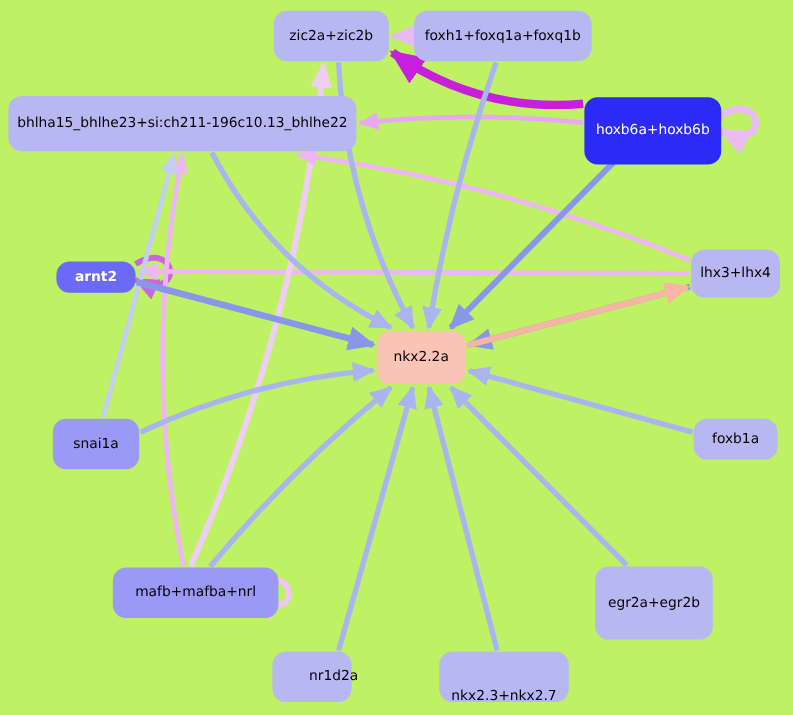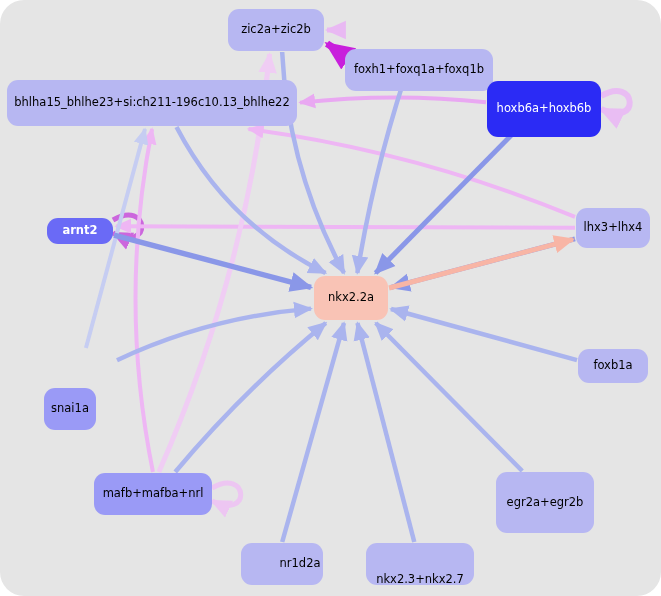--- a/index.html
+++ b/index.html
@@ -8,23 +8,22 @@
     padding: 0;
     background: #ffffff;
   }
   body {
     font-family: "DejaVu Sans", sans-serif;
   }
   #canvas {
     position: relative;
     width: 661px;
     height: 596px;
-    background: #e5e5e5;
+    background: #bef264;
     overflow: hidden;
-    border-radius: 24px;
   }
   #graph-svg {
     position: absolute;
     left: 0;
     top: 0;
     width: 661px;
     height: 596px;
   }
   .node {
     position: absolute;
@@ -150,51 +149,51 @@
         <path fill="none" stroke="#aab4ee" stroke-width="4.5" stroke-linecap="butt" marker-end="url(#arr-e22)" d="M 414.29323308270676 542 Q 385.8890977443609 432.5 357.48496240601503 323"></path>
         <path fill="none" stroke="#aab4ee" stroke-width="4.5" stroke-linecap="butt" marker-end="url(#arr-e23)" d="M 522.234693877551 471 Q 448.98979591836735 397 375.7448979591837 323"></path>
         <path fill="none" stroke="#aab4ee" stroke-width="4.5" stroke-linecap="butt" marker-end="url(#arr-e24)" d="M 577 360.10687022900765 Q 484 334.5496183206107 391 308.99236641221376"></path>
       </g>
   </svg>
 
   <div id="nodes-layer">
       <div class="node" style="left: 228px; top: 9px; width: 96px; height: 42px; background: rgb(183, 183, 242); color: rgb(0, 0, 0);">
         <span class="node-label">zic2a+zic2b</span>
       </div>
-      <div class="node" style="left: 345px; top: 9px; width: 148px; height: 42px; background: rgb(183, 183, 242); color: rgb(0, 0, 0); margin-top: 40px;">
+      <div class="node" style="left: 345px; top: 9px; width: 148px; height: 42px; background: rgb(183, 183, 242); color: rgb(0, 0, 0);">
         <span class="node-label">foxh1+foxq1a+foxq1b</span>
       </div>
       <div class="node" style="left: 7px; top: 80px; width: 290px; height: 46px; background: rgb(183, 183, 242); color: rgb(0, 0, 0);">
         <span class="node-label">bhlha15_bhlhe23+si:ch211-196c10.13_bhlhe22</span>
       </div>
       <div class="node" style="left: 487px; top: 81px; width: 114px; height: 56px; background: rgb(43, 43, 245); color: rgb(255, 255, 255);">
         <span class="node-label">hoxb6a+hoxb6b</span>
       </div>
       <div class="node" style="left: 47px; top: 218px; width: 66px; height: 26px; background: rgb(106, 106, 246); color: rgb(255, 255, 255); font-weight: bold;">
         <span class="node-label">arnt2</span>
       </div>
       <div class="node" style="left: 576px; top: 208px; width: 74px; height: 40px; background: rgb(183, 183, 242); color: rgb(0, 0, 0);">
         <span class="node-label">lhx3+lhx4</span>
       </div>
       <div class="node" style="left: 314px; top: 276px; width: 74px; height: 44px; background: rgb(249, 195, 181); color: rgb(0, 0, 0);">
         <span class="node-label">nkx2.2a</span>
       </div>
-      <div class="node" style="left: 44px; top: 349px; width: 52px; height: 42px; background: rgb(154, 154, 246); color: rgb(0, 0, 0); margin-top: 39px;">
+      <div class="node" style="left: 44px; top: 349px; width: 72px; height: 42px; background: rgb(154, 154, 246); color: rgb(0, 0, 0);">
         <span class="node-label">snai1a</span>
       </div>
       <div class="node" style="left: 578px; top: 349px; width: 70px; height: 34px; background: rgb(183, 183, 242); color: rgb(0, 0, 0);">
         <span class="node-label">foxb1a</span>
       </div>
-      <div class="node" style="left: 94px; top: 473px; width: 118px; height: 42px; background: rgb(154, 154, 246); color: rgb(0, 0, 0);">
+      <div class="node" style="left: 94px; top: 473px; width: 138px; height: 42px; background: rgb(154, 154, 246); color: rgb(0, 0, 0);">
         <span class="node-label">mafb+mafba+nrl</span>
       </div>
       <div class="node" style="left: 496px; top: 472px; width: 98px; height: 61px; background: rgb(183, 183, 242); color: rgb(0, 0, 0);">
         <span class="node-label">egr2a+egr2b</span>
       </div>
-      <div class="node" style="left: 241px; top: 543px; width: 82px; height: 42px; background: rgb(183, 183, 242); color: rgb(0, 0, 0); padding-left: 36px;">
+      <div class="node" style="left: 227px; top: 543px; width: 66px; height: 42px; background: rgb(183, 183, 242); color: rgb(0, 0, 0); padding-left: 36px;">
         <span class="node-label">nr1d2a</span>
       </div>
       <div class="node" style="left: 366px; top: 543px; width: 108px; height: 42px; background: rgb(183, 183, 242); color: rgb(0, 0, 0); align-items: flex-end;">
         <span class="node-label">nkx2.3+nkx2.7</span>
       </div>
     </div>
 
 </div>
 
 </body></html>

